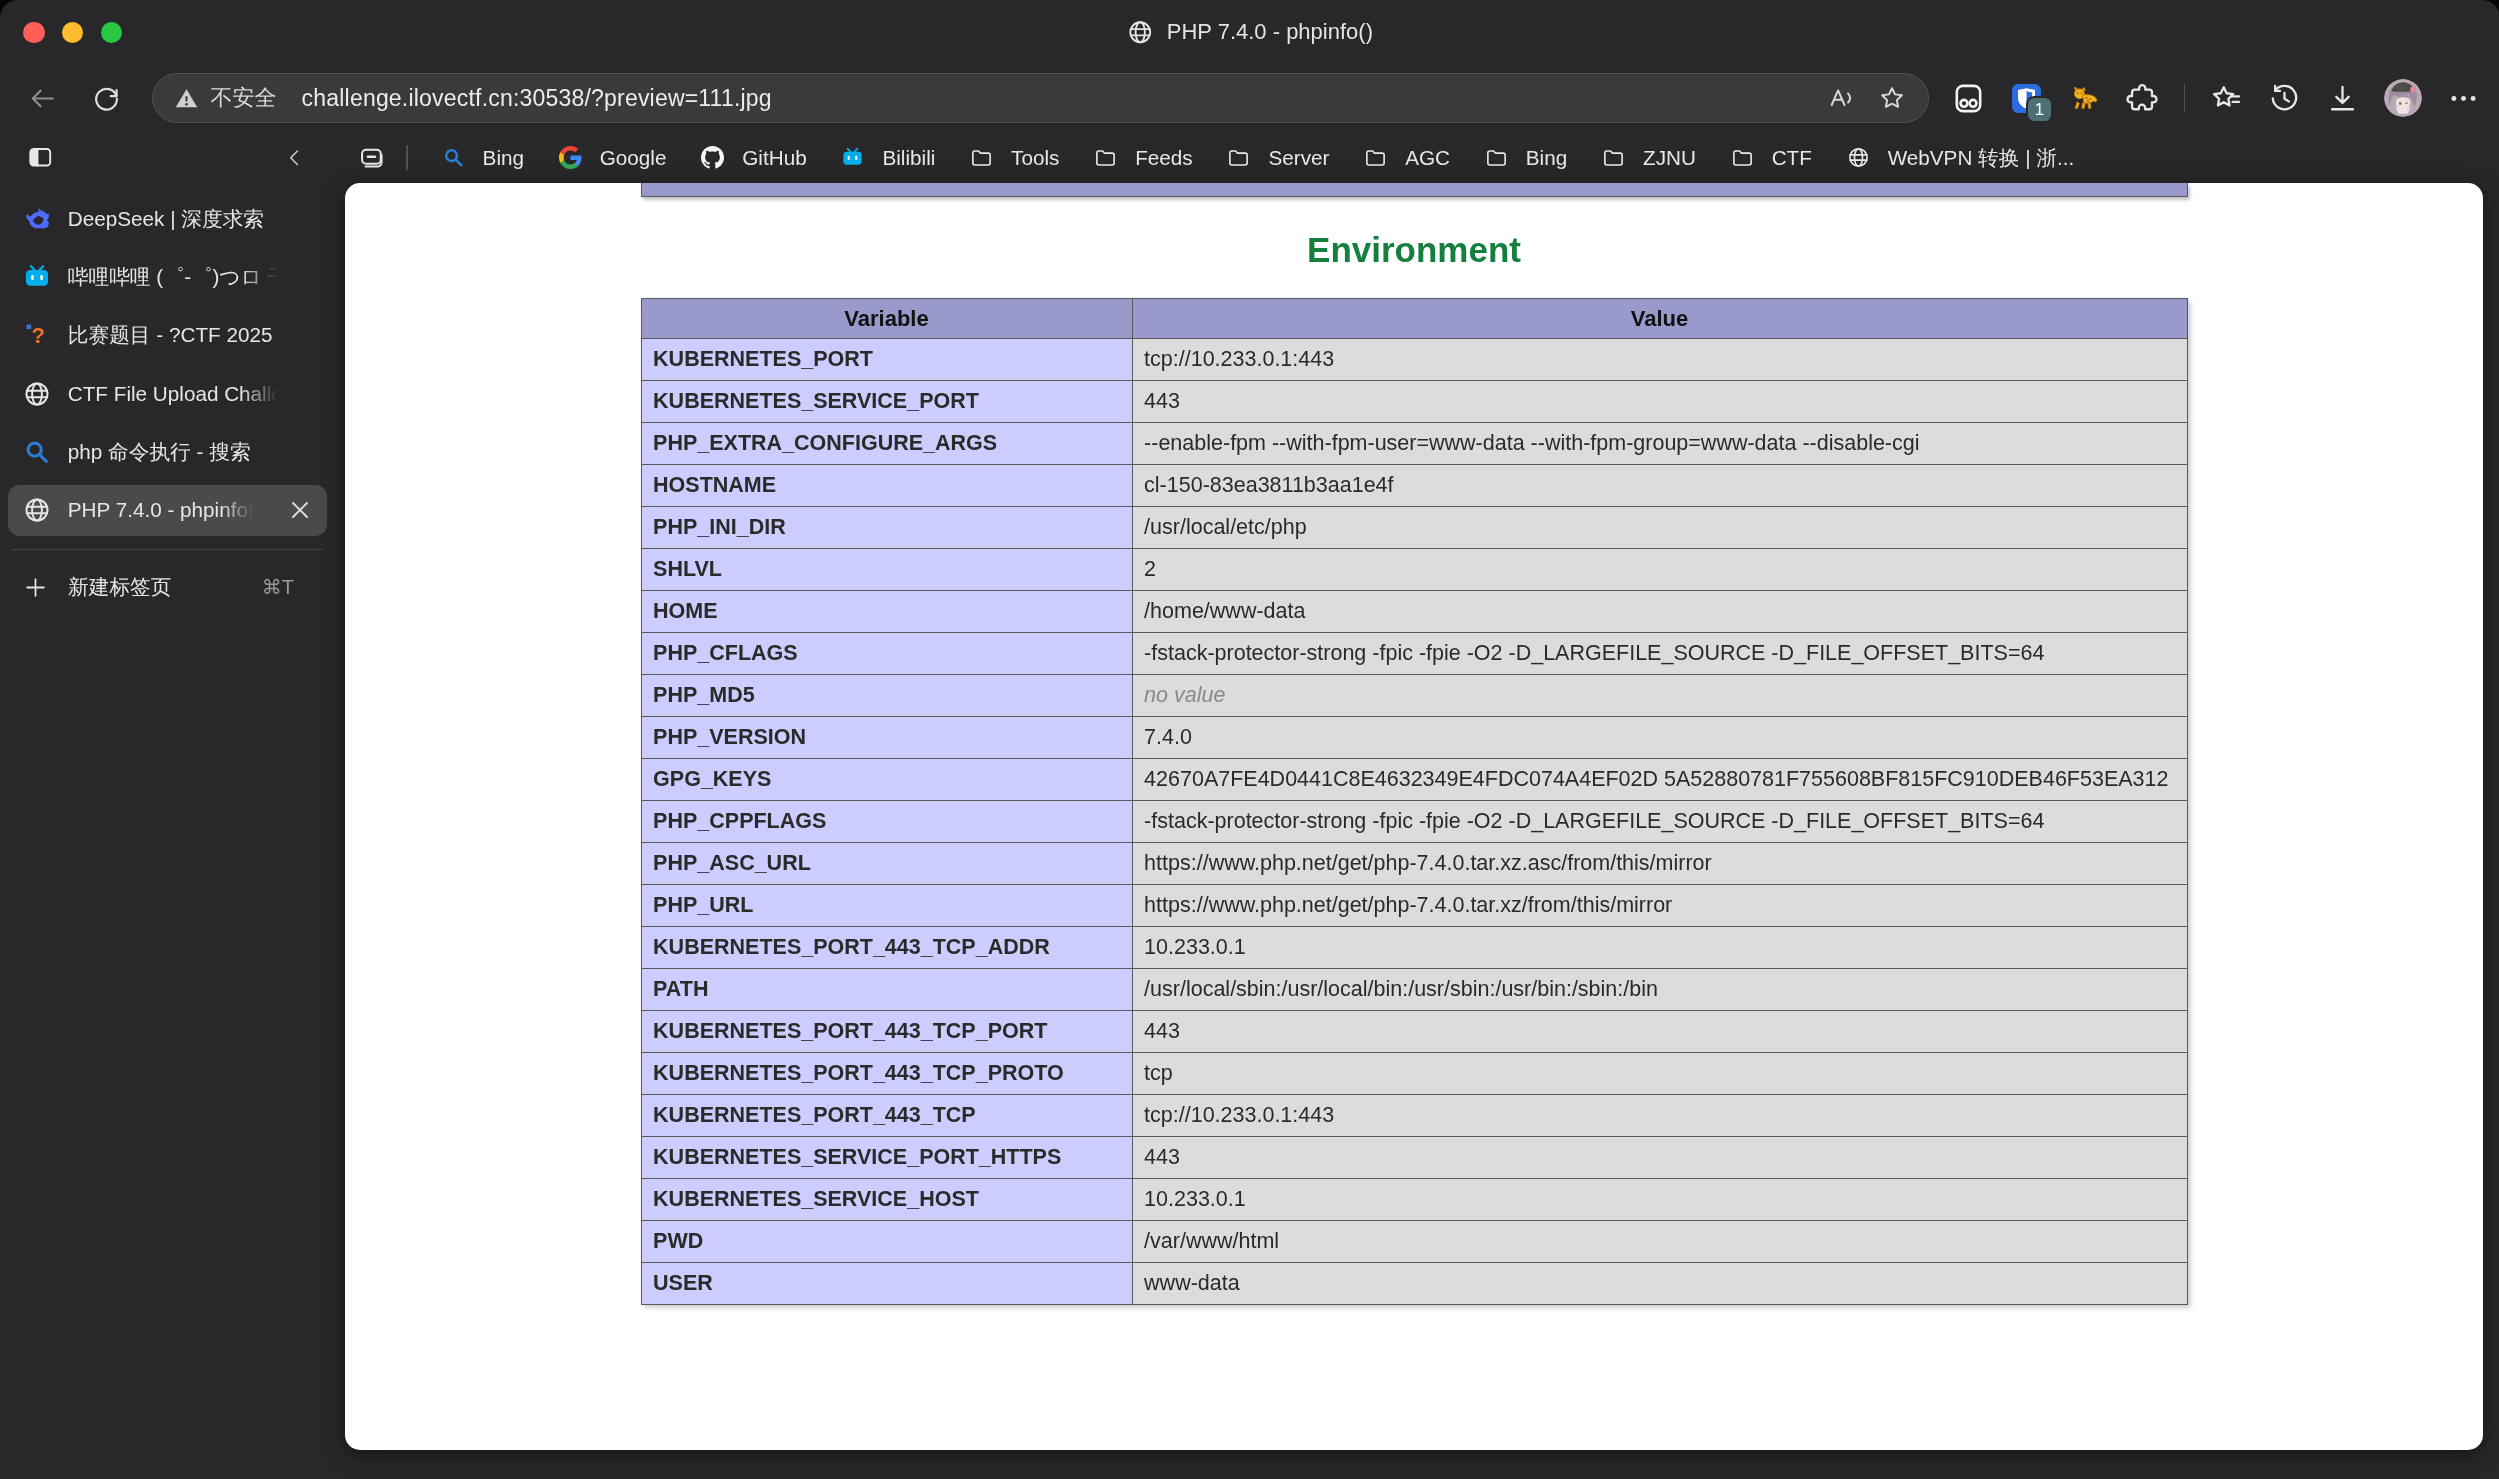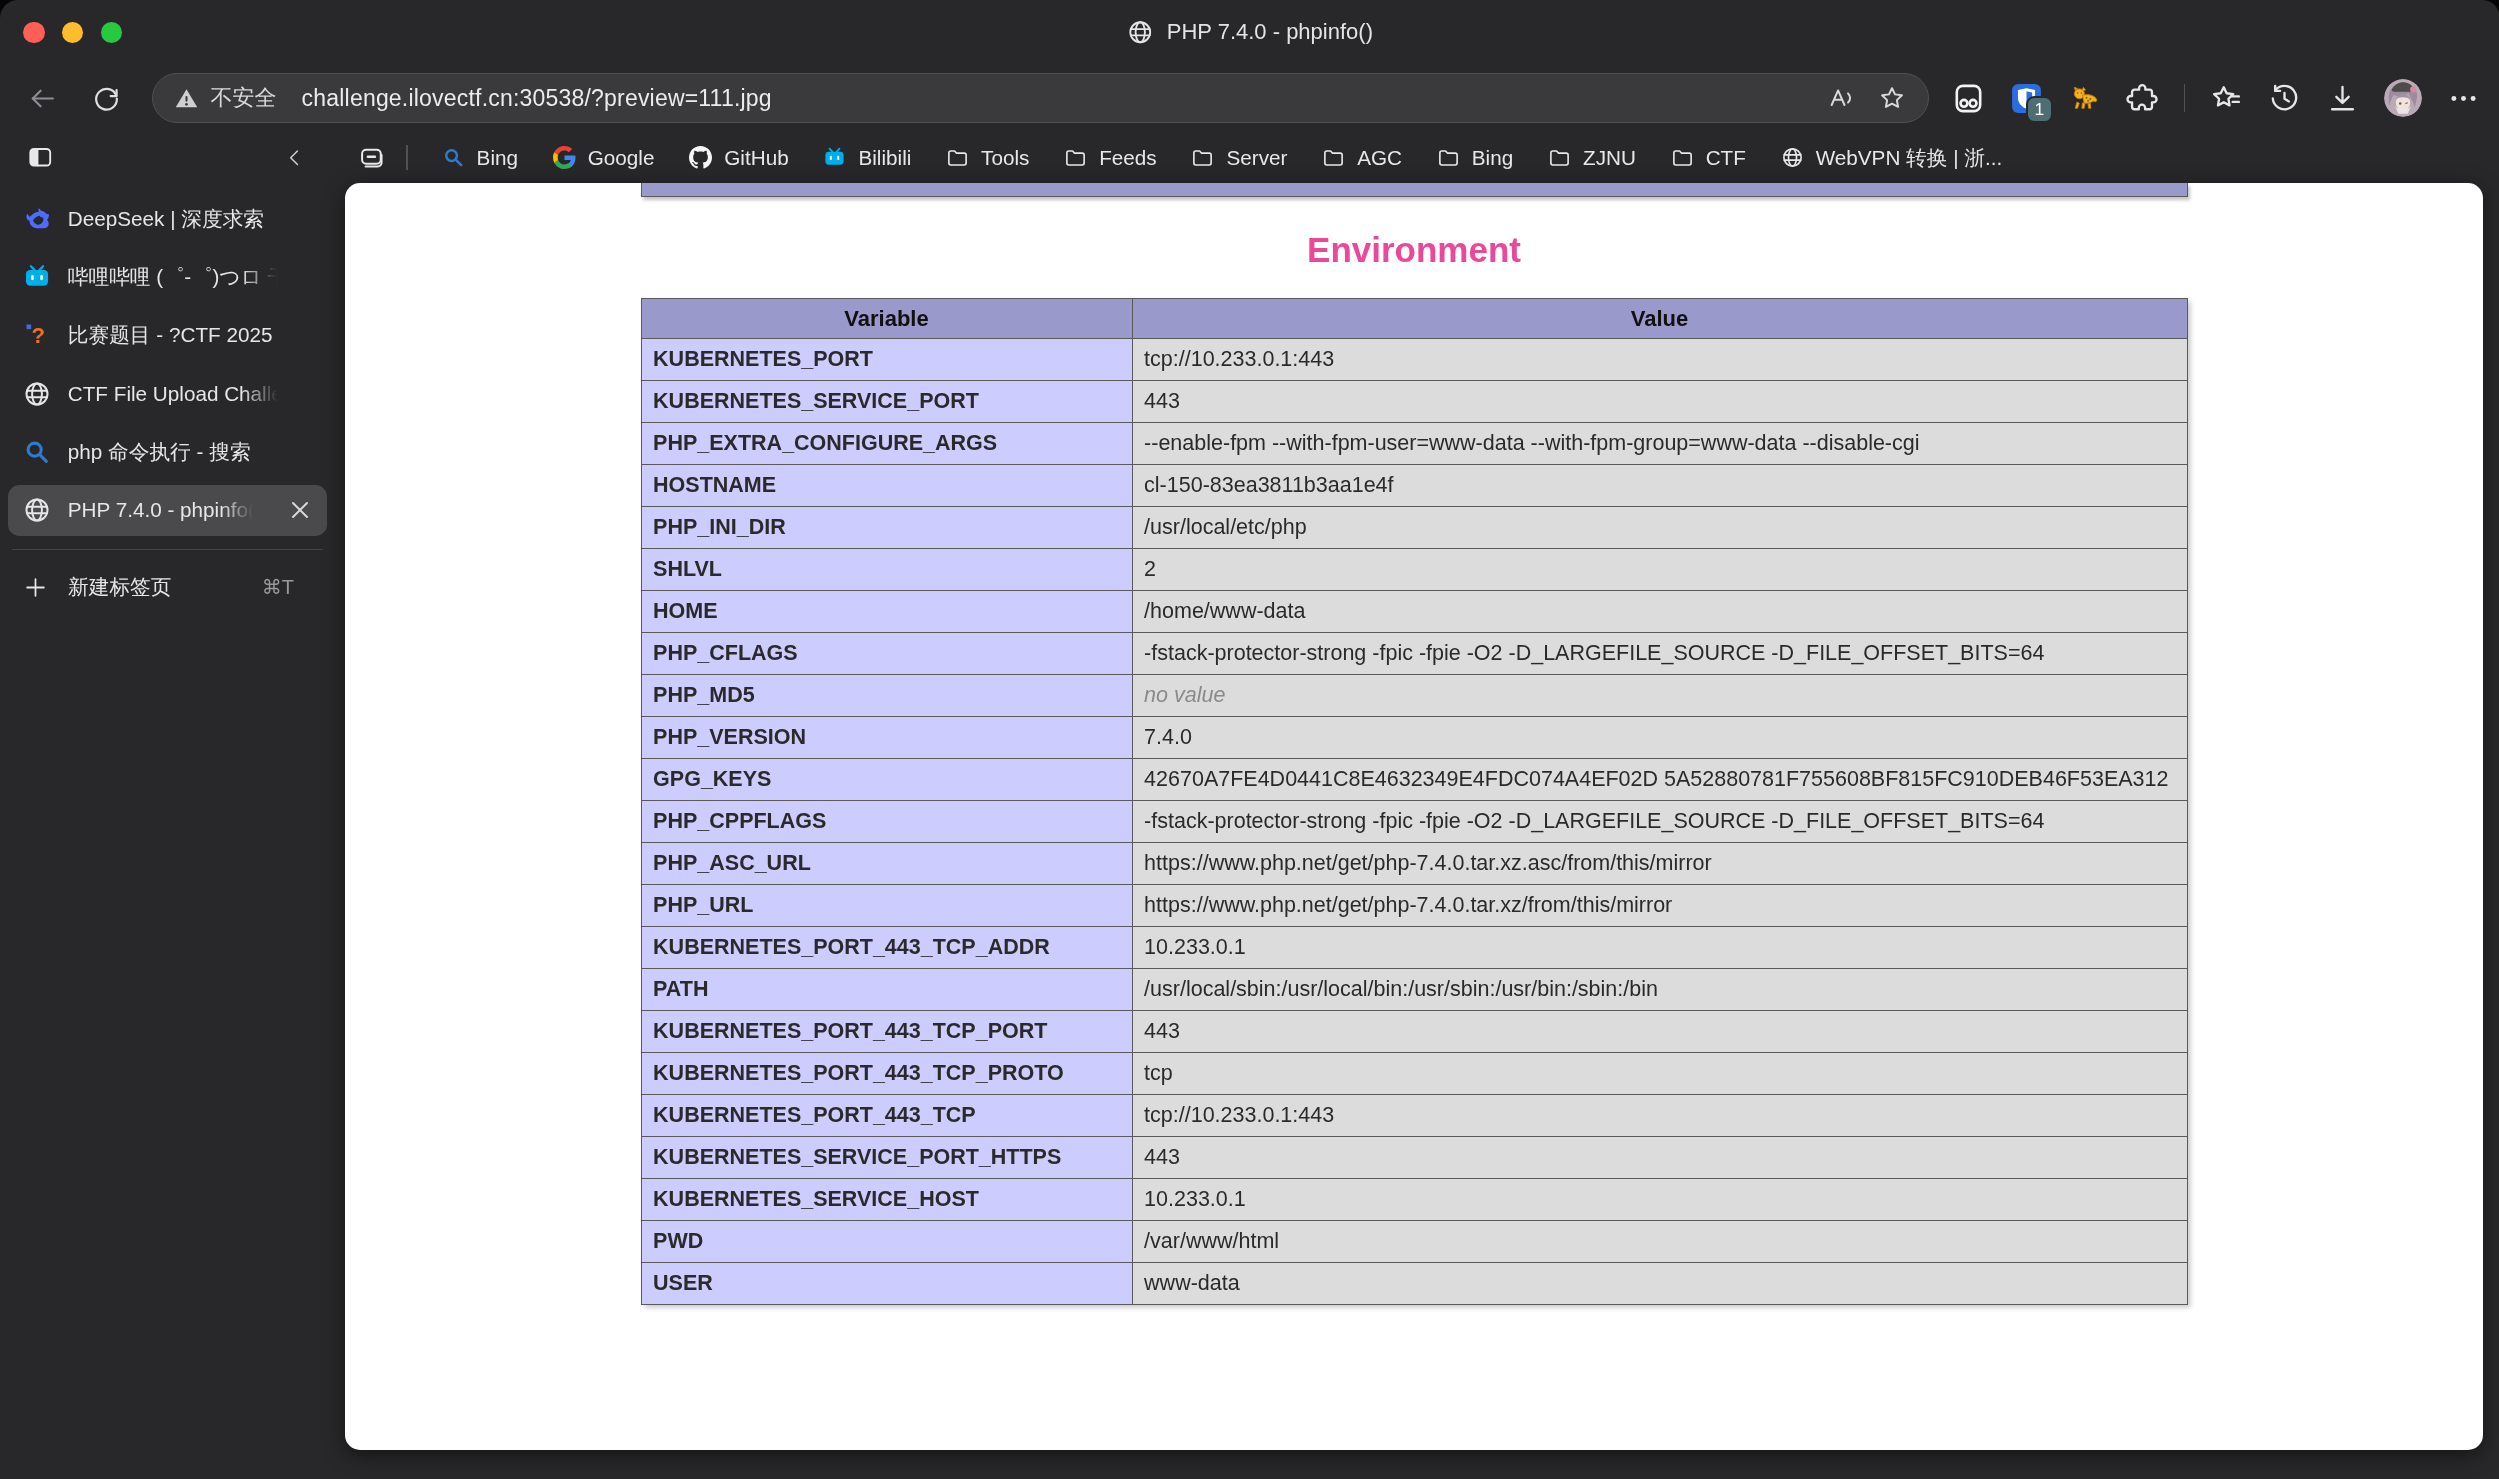--- a/index.html
+++ b/index.html
@@ -41,21 +41,21 @@
   .avatar { width:38px; height:38px; border-radius:50%; overflow:hidden; }
 
   
   .bookmarksbar { height:51px; display:flex; align-items:center; color:#e8e8e9; font-size:20.7px; }
   .bm-leftzone { width:335px; display:flex; align-items:center; flex:0 0 auto; }
   .panel-ic { width:26.5px; height:26.5px; margin-left:26.5px; color:#e8e8e9; }
   .chev { width:21.5px; height:21.5px; margin-left:auto; margin-right:30px; color:#cfcfd1; }
   .tabactions { width:28px; height:28px; margin-left:23px; color:#e8e8e9; }
   .bookmarksbar .vdiv { margin:0 16.5px 0 20px; height:25px; }
   .bm-list { display:flex; align-items:center; }
-  .bm-item { display:flex; align-items:center; gap:12px; padding:0 17.4px; cursor:default; }
+  .bm-item { display:flex; align-items:center; gap:18px; padding:0 17.4px; cursor:default; }
   .bm-item .icn { width:23px; height:23px; }
 
   
   .main { position:relative; height:990px; }
   .sidebar { position:absolute; left:0; top:0; width:335px; height:100%; }
   .tab-item { display:flex; align-items:center; height:51px; margin:0 8.3px 7.4px 8.3px;
               padding-left:15px; border-radius:11.6px; color:#e6e6e8; font-size:20.7px; }
   .tab-item.active { background:#4a4a4c; }
   .tab-item .icn { width:28px; height:28px; flex:0 0 auto; }
   .tab-label { margin-left:16.5px; white-space:nowrap; overflow:hidden; max-width:212px; }
@@ -69,21 +69,21 @@
   .newtab { display:flex; align-items:center; height:48px; padding-left:23px; color:#e6e6e8; font-size:20.7px; }
   .newtab .icn { width:25px; height:25px; }
   .newtab .nt-label { margin-left:20px; }
   .newtab .shortcut { margin-left:auto; margin-right:41px; color:#98989b; font-size:20px; }
 
   
   .card { position:absolute; left:345px; top:0; width:2138px; height:1267px; background:#ffffff;
           border-radius:15px; box-shadow:0 5px 20px rgba(0,0,0,.5); overflow:hidden; }
   .strip { width:1547px; height:14px; margin:0 auto; background:#9999cc;
            border:1.7px solid #5a5a5a; border-top:none; box-shadow:1.7px 2.5px 3.3px #c4c4c4; }
-  h2.envtitle { margin-top:33px; text-align:center; font-size:35px; font-weight:bold; color:#ec4899; }
+  h2.envtitle { margin-top:33px; text-align:center; font-size:35px; font-weight:bold; color:#15803d; }
   table.env { width:1547px; margin:28px auto 0 auto; border-collapse:collapse;
               box-shadow:2.5px 3.3px 5px #c9c9c9; font-size:21.5px; color:#2a2a2a; }
   table.env th { background:#9999cc; border:1.7px solid #5a5a5a; height:40px; font-size:22px;
                  font-weight:bold; text-align:center; color:#111; }
   table.env td { border:1.7px solid #5a5a5a; padding:6.6px 11.6px; height:42px; line-height:26.5px;
                  vertical-align:middle; word-break:break-all; }
   td.td-name { background:#ccccff; width:491px; font-weight:bold; }
   td.td-value { background:#dcdcdd; }
   td.td-value i { color:#8a8a8a; }
 </style>

